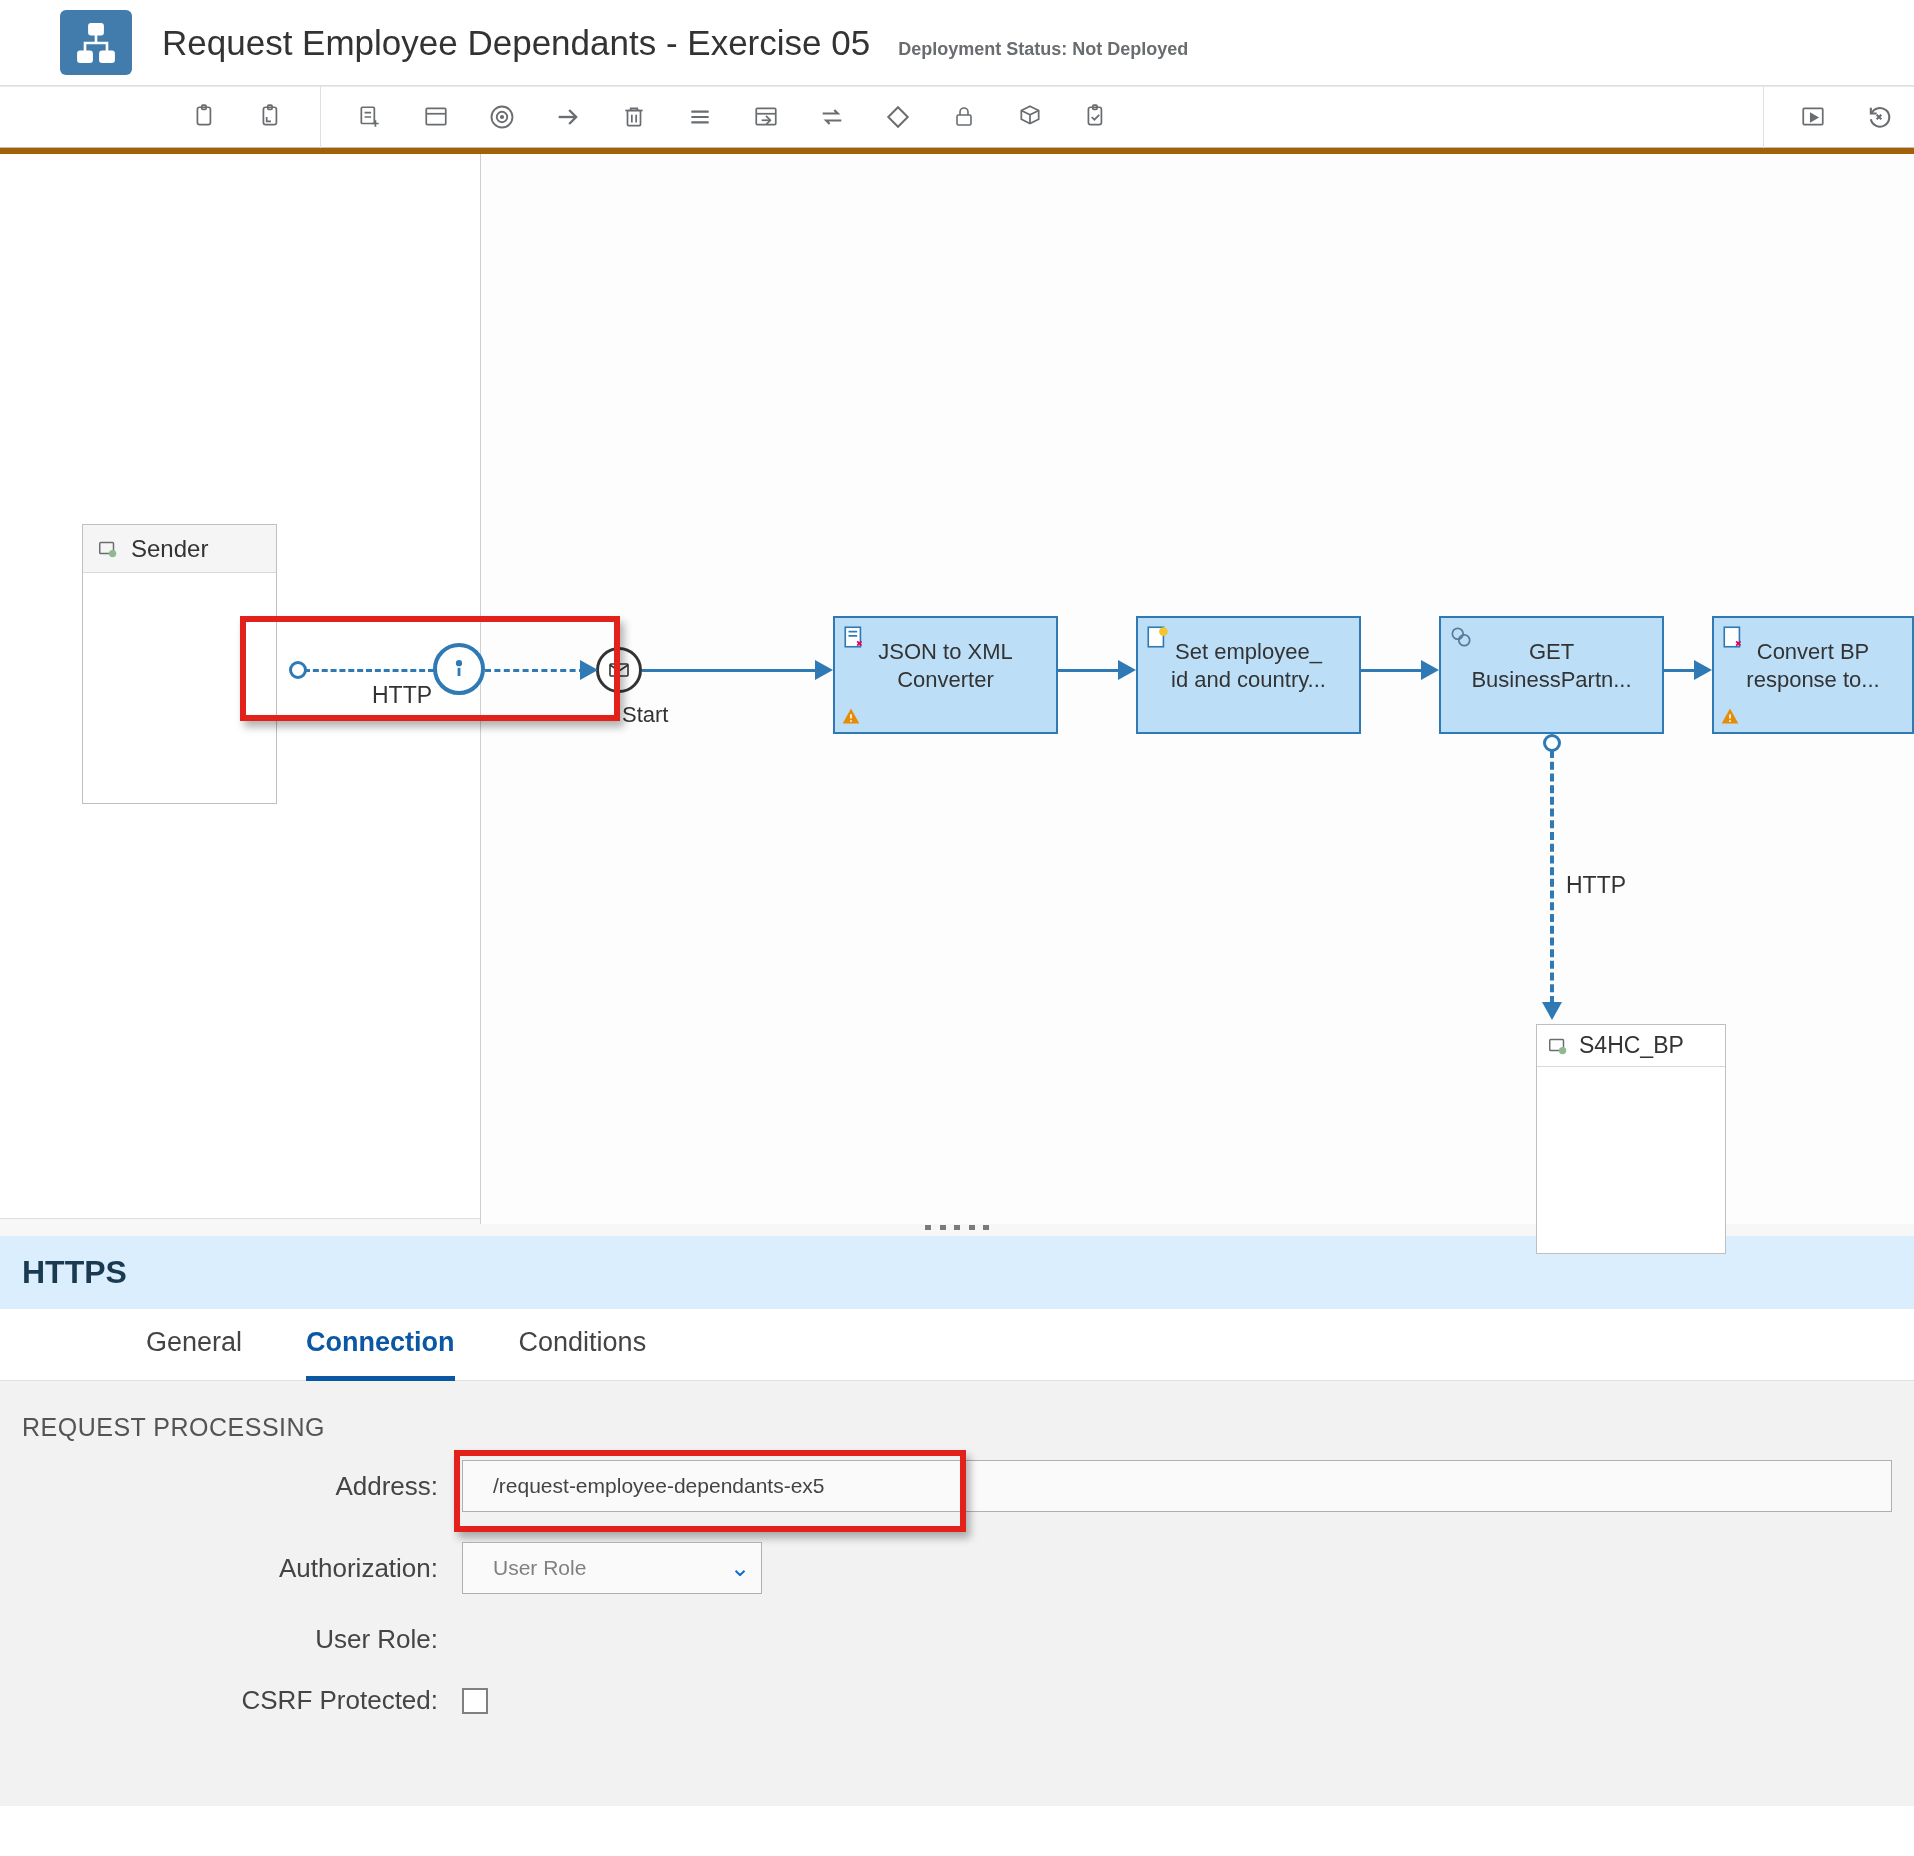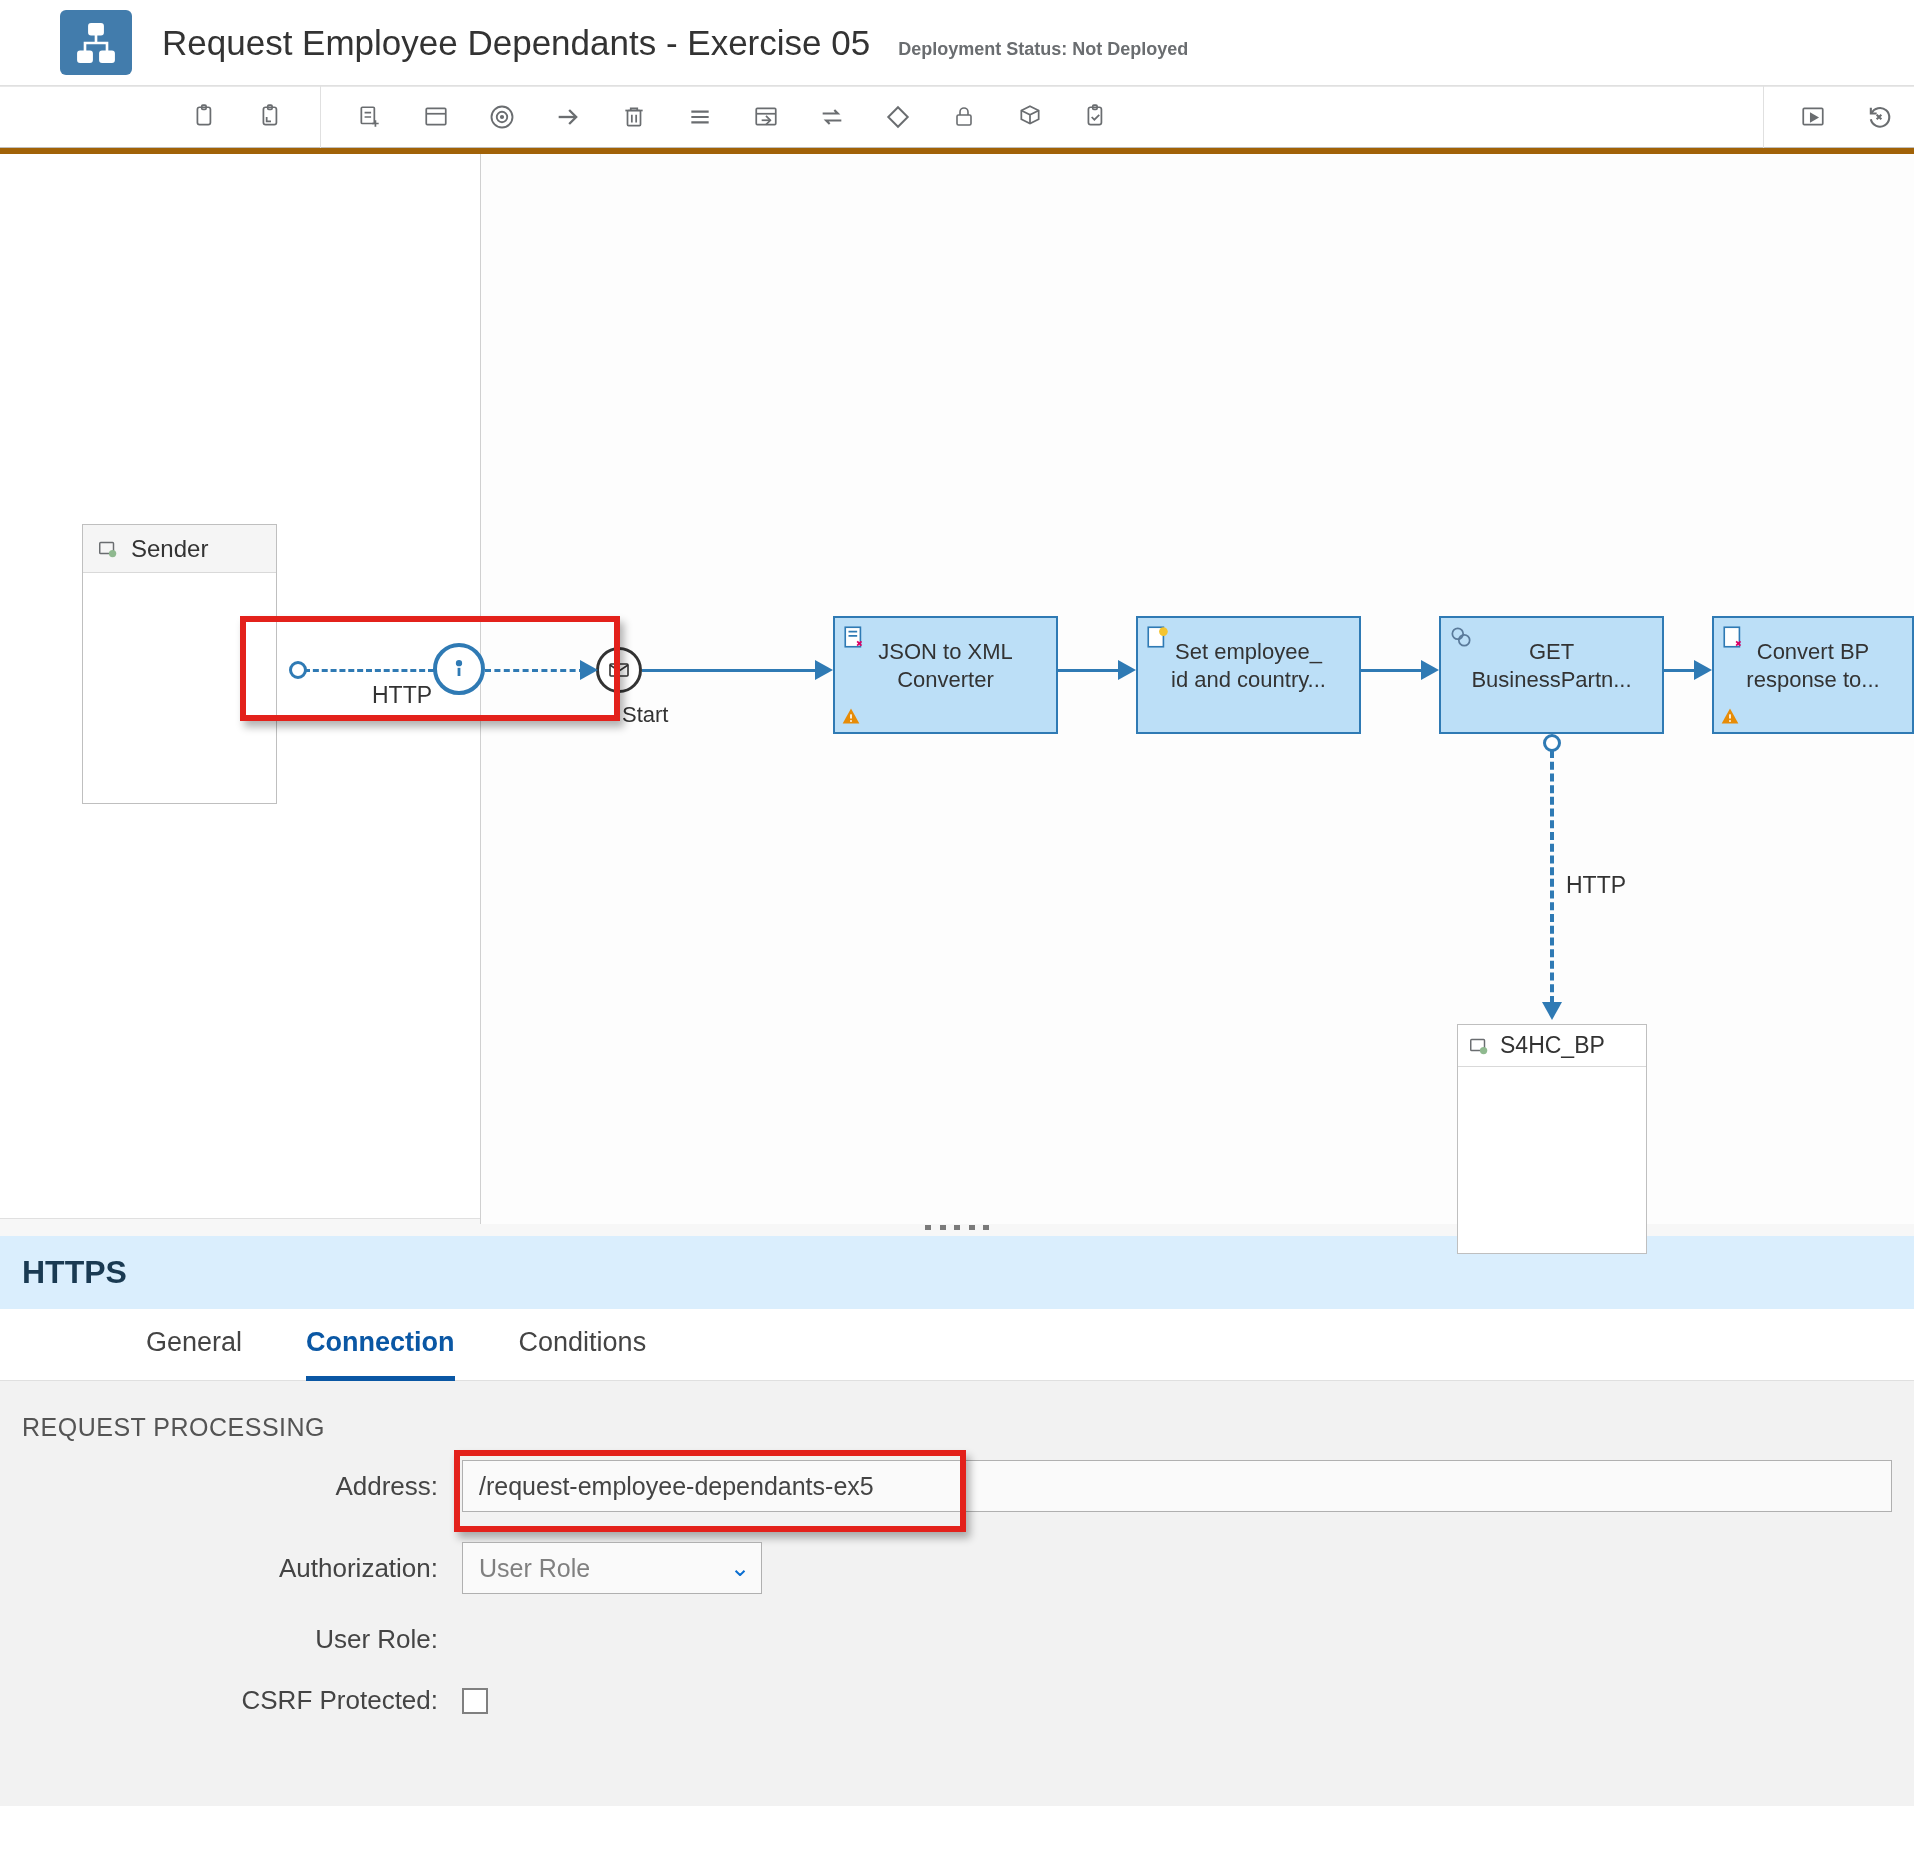--- a/index.html
+++ b/index.html
@@ -267,22 +267,22 @@
     width: 440px;
     text-align: right;
     padding-right: 24px;
     color: #444;
     font-size: 26px;
   }
   .text-input {
     height: 52px;
     border: 1px solid #b0b0b0;
     background: #fafafa;
-    padding: 0 16px;
-    font-size: 25px;
+    padding: 0 30px;
+    font-size: 21px;
     color: #444;
   }
   .text-input.wide { flex: 1; }
   .text-input.disabled { color: #808080; background:#fafafa; }
   .select-wrap {
     position: relative;
     width: 300px;
   }
   .select-wrap .text-input { width: 100%; color:#808080;}
   .select-wrap .chev {
@@ -562,21 +562,21 @@
           <rect x="11" y="17" width="2" height="2" fill="#fff"></rect>
         </svg>
     </div>
   </div>
 
   <div class="small-dot" style="left:1543px; top:580px;"></div>
   <div class="vdash" style="left:1550px; top:596px; height:254px;"></div>
   <div class="arrowhead-down" style="left:1542px; top:848px;"></div>
   <div class="conn-label" style="left:1566px; top:718px;">HTTP</div>
 
-  <div class="receiver-box" style="left:1457px; top:870px;">
+  <div class="receiver-box" style="left:1536px; top:870px;">
     <div class="receiver-header">
       <svg width="22" height="22" viewBox="0 0 24 24" fill="none" stroke="#6a6d70" stroke-width="1.6">
           <rect x="3" y="5" width="15" height="12" rx="1"></rect>
           <circle cx="17" cy="17" r="4" fill="#8fb98f" stroke="none"></circle>
         </svg>
       <span>S4HC_BP</span>
     </div>
   </div>
 </div>
 

